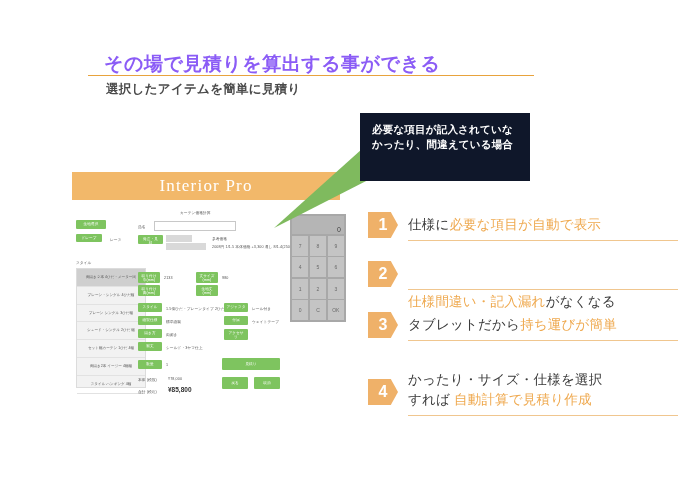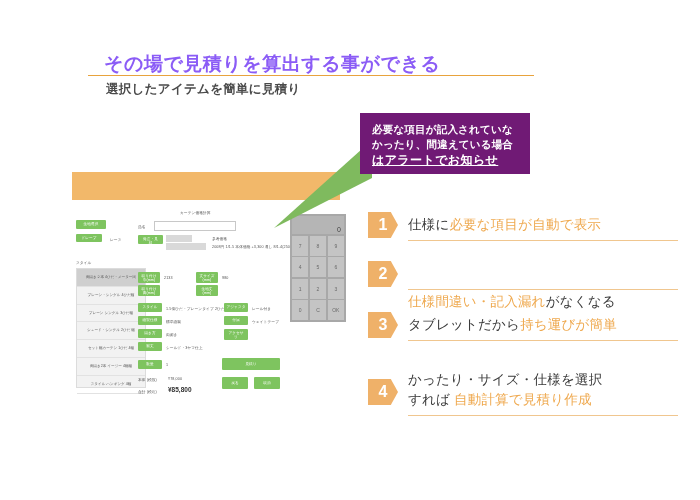--- a/index.html
+++ b/index.html
@@ -23,22 +23,22 @@
     white-space:nowrap;
   }
   #slide-subtitle{
     position:absolute; left:106px; top:81px;
     font-size:12.5px; font-weight:bold; color:#4a4a4a;
     letter-spacing:.3px; white-space:nowrap;
   }
 
   
   #callout{
-    position:absolute; left:360px; top:113px; width:170px; height:61px;
-    background:#701a75;
+    position:absolute; left:360px; top:113px; width:170px; height:68px;
+    background:#0f172a;
     z-index:5;
   }
   #callout-inner{
     padding:9px 0 0 12px;
     font-size:10.5px; font-weight:bold; color:#ffffff;
     line-height:1.42; letter-spacing:.2px;
   }
   #callout-inner .ln3{ text-decoration:underline; font-size:12px; letter-spacing:.4px;}
   #callout-inner .nod{ text-decoration:none; }
   #callout-tail{
@@ -113,27 +113,27 @@
 <div id="slide-title">その場で見積りを算出する事ができる</div>
 <div id="slide-subtitle">選択したアイテムを簡単に見積り</div>
 
 <svg id="callout-tail" viewBox="0 0 100 90">
   <polygon points="100,0 100,38 2,88" fill="#7fba5e"></polygon>
 </svg>
 <div id="callout">
   <div id="callout-inner">
     <div>必要な項目が記入されていな</div>
     <div>かったり、間違えている場合</div>
-    <div class="ln3"><span class="nod">は</span><span>アラートでお知らせ</span></div>
   </div>
 </div>
 
 <div id="app">
 
   <div id="app-header"></div>
+  <div id="app-title">Interior Pro</div>
 
   <div class="txt blur" style="left:108px;top:38px;">カーテン価格計算</div>
 
   <div class="txt blur" style="left:66px;top:52px;">品名</div>
   <div class="fieldbox" style="left:82px;top:49px;width:80px;height:8px;"></div>
 
   <div class="gbtn blur" style="left:66px;top:63px;width:25px;height:9px;">
       <span>発注・見
 積</span>
     </div>

